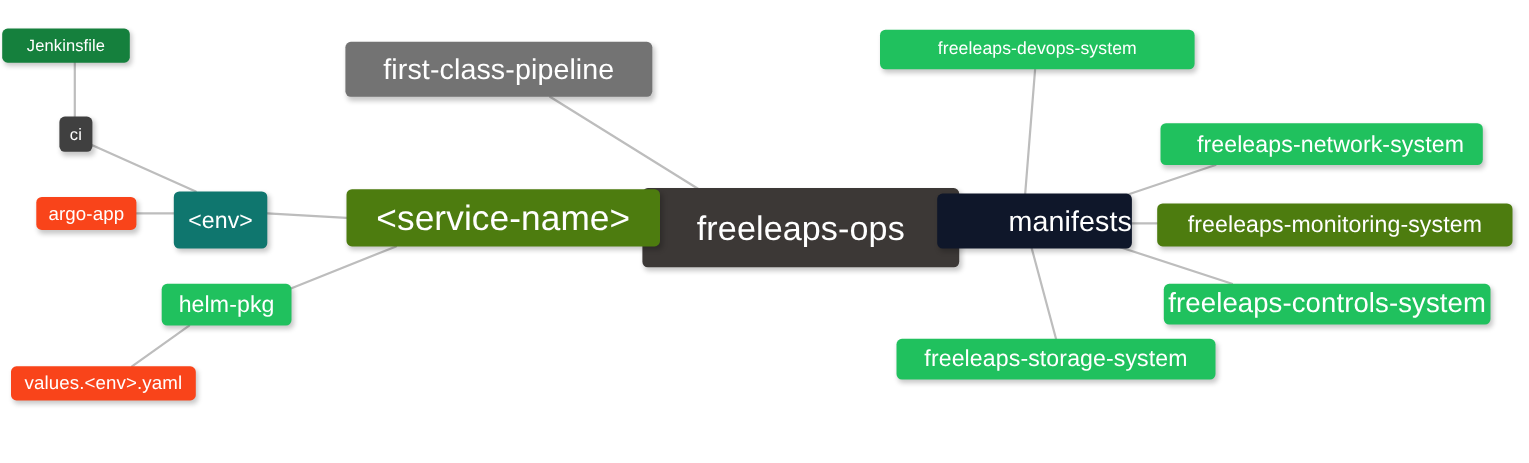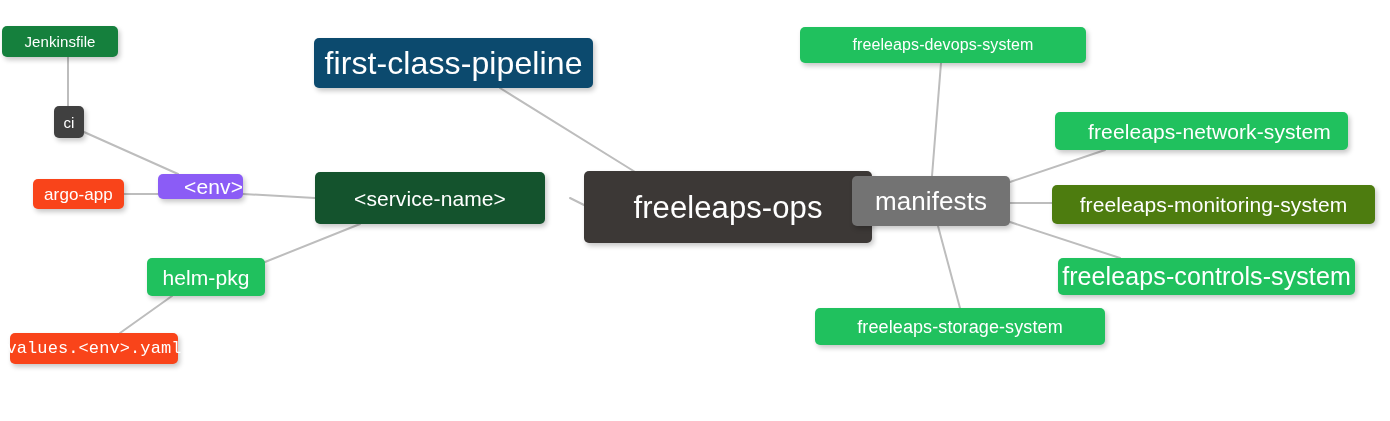--- a/index.html
+++ b/index.html
@@ -40,56 +40,56 @@
       <line x1="932" y1="176" x2="941" y2="63" stroke="#bdbdbd" stroke-width="2" stroke-linecap="round"></line>
       <line x1="1010" y1="182" x2="1105" y2="150" stroke="#bdbdbd" stroke-width="2" stroke-linecap="round"></line>
       <line x1="1010" y1="203" x2="1052" y2="203" stroke="#bdbdbd" stroke-width="2" stroke-linecap="round"></line>
       <line x1="1010" y1="222" x2="1120" y2="258" stroke="#bdbdbd" stroke-width="2" stroke-linecap="round"></line>
       <line x1="938" y1="226" x2="960" y2="308" stroke="#bdbdbd" stroke-width="2" stroke-linecap="round"></line>
     </svg>
   <div id="node-layer">
       <div class="node" style="left: 584px; top: 171px; width: 288px; height: 72px; background: rgb(60, 56, 54); font-size: 31px;">
         <span>freeleaps-ops</span>
       </div>
-      <div class="node" style="left: 315px; top: 172px; width: 230px; height: 52px; background: #14532d; font-size: 21px;">
+      <div class="node" style="left: 315px; top: 172px; width: 285px; height: 52px; background: #4d7c0f; font-size: 32px;">
         <span>&lt;service-name&gt;</span>
       </div>
-      <div class="node" style="left: 314px; top: 38px; width: 279px; height: 50px; background: #0c4a6e; font-size: 32px;">
+      <div class="node" style="left: 314px; top: 38px; width: 279px; height: 50px; background: #737373; font-size: 26px;">
         <span>first-class-pipeline</span>
       </div>
-      <div class="node" style="left: 852px; top: 176px; width: 158px; height: 50px; background: #737373; font-size: 26px;">
+      <div class="node" style="left: 852px; top: 176px; width: 177px; height: 50px; background: #0f172a; font-size: 26px; justify-content: flex-end;">
         <span>manifests</span>
       </div>
-      <div class="node" style="left: 158px; top: 174px; width: 85px; height: 25px; background: #8b5cf6; font-size: 21px; justify-content: flex-end;">
+      <div class="node" style="left: 158px; top: 174px; width: 85px; height: 52px; background: #0f766e; font-size: 21px;">
         <span>&lt;env&gt;</span>
       </div>
       <div class="node" style="left: 147px; top: 258px; width: 118px; height: 38px; background: rgb(32, 193, 94); font-size: 21px;">
         <span>helm-pkg</span>
       </div>
       <div class="node" style="left: 2px; top: 26px; width: 116px; height: 31px; background: #15803d; font-size: 15px;">
         <span>Jenkinsfile</span>
       </div>
       <div class="node" style="left: 54px; top: 106px; width: 30px; height: 32px; background: #404040; font-size: 15px;">
         <span>ci</span>
       </div>
       <div class="node" style="left: 33px; top: 179px; width: 91px; height: 30px; background: rgb(249, 68, 26); font-size: 17px; text-align: right;">
         <span>argo-app</span>
       </div>
-      <div class="node" style="left: 10px; top: 333px; width: 168px; height: 31px; background: rgb(249, 68, 26); font-size: 17px; font-family: Liberation Mono, monospace;">
+      <div class="node" style="left: 10px; top: 333px; width: 168px; height: 31px; background: rgb(249, 68, 26); font-size: 17px;">
         <span>values.&lt;env&gt;.yaml</span>
       </div>
       <div class="node" style="left: 800px; top: 27px; width: 286px; height: 36px; background: rgb(32, 193, 94); font-size: 16px;">
         <span>freeleaps-devops-system</span>
       </div>
       <div class="node" style="left: 1055px; top: 112px; width: 293px; height: 38px; background: rgb(32, 193, 94); font-size: 21px; padding-left: 16px;">
         <span>freeleaps-network-system</span>
       </div>
       <div class="node" style="left: 1052px; top: 185px; width: 323px; height: 39px; background: #4d7c0f; font-size: 21px;">
         <span>freeleaps-monitoring-system</span>
       </div>
       <div class="node" style="left: 1058px; top: 258px; width: 297px; height: 37px; background: rgb(32, 193, 94); font-size: 25px;">
         <span>freeleaps-controls-system</span>
       </div>
-      <div class="node" style="left: 815px; top: 308px; width: 290px; height: 37px; background: rgb(32, 193, 94); font-size: 18px;">
+      <div class="node" style="left: 815px; top: 308px; width: 290px; height: 37px; background: rgb(32, 193, 94); font-size: 21px;">
         <span>freeleaps-storage-system</span>
       </div>
     </div>
 </div>
 
 </body></html>

